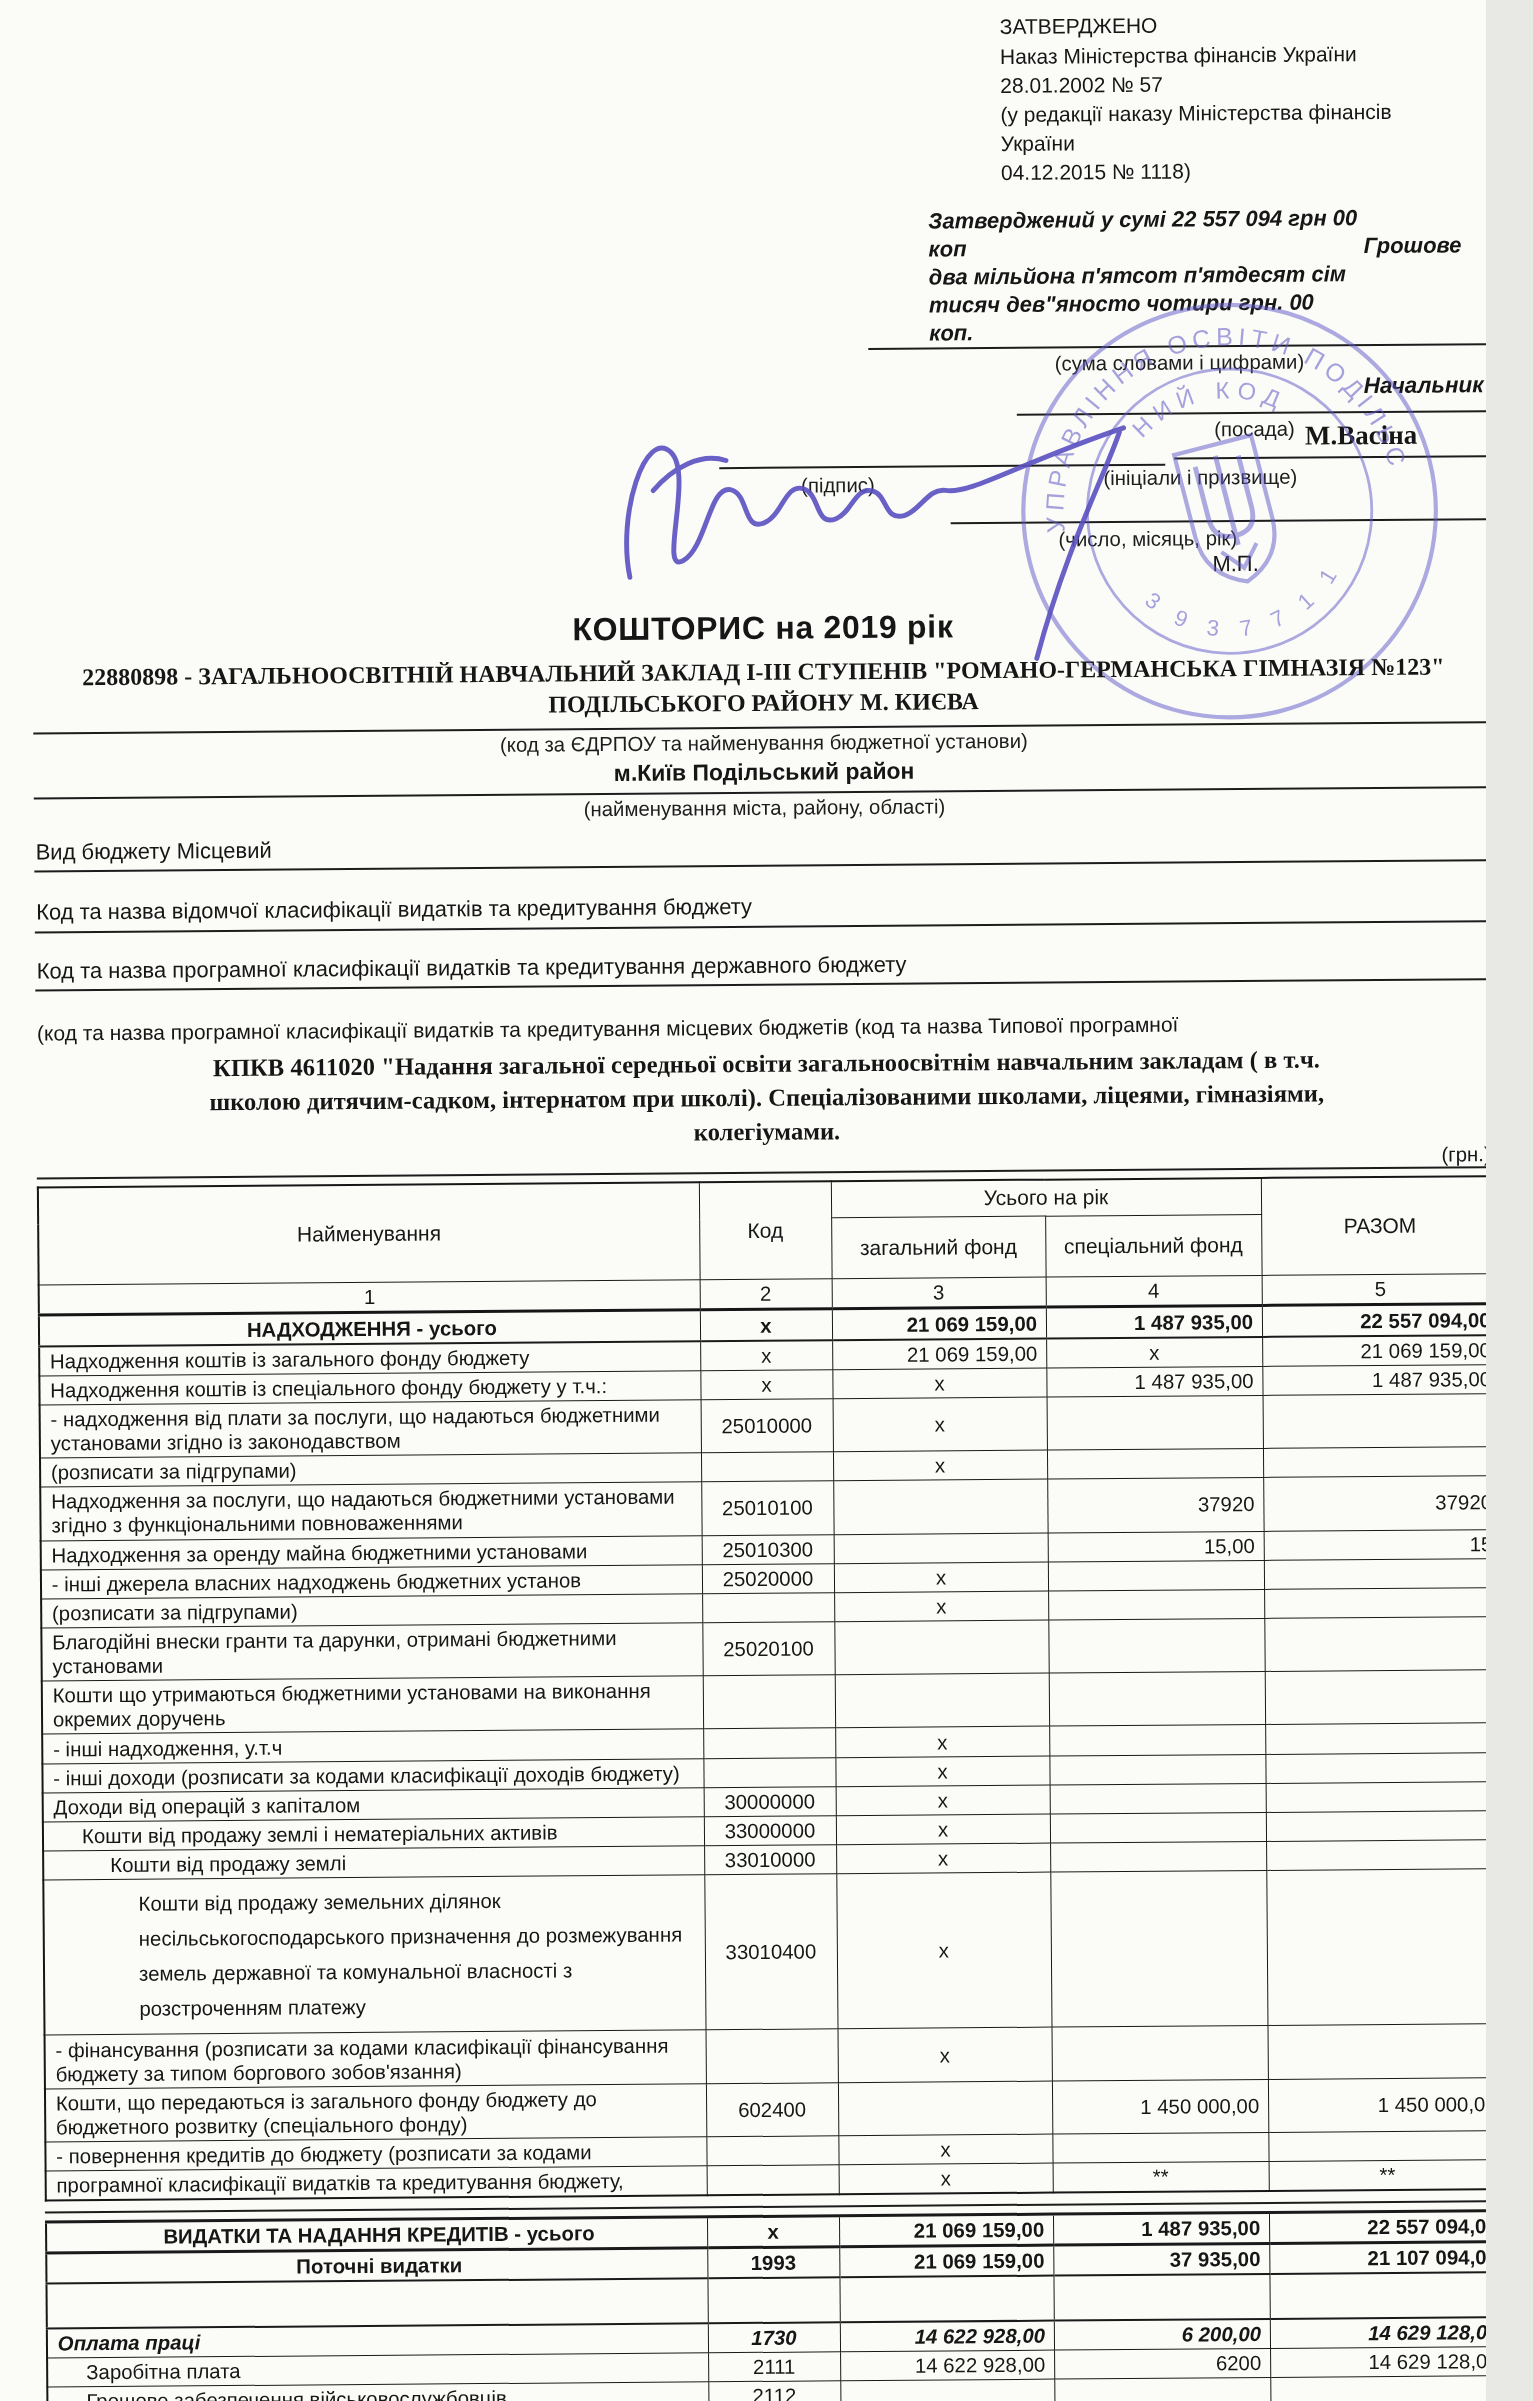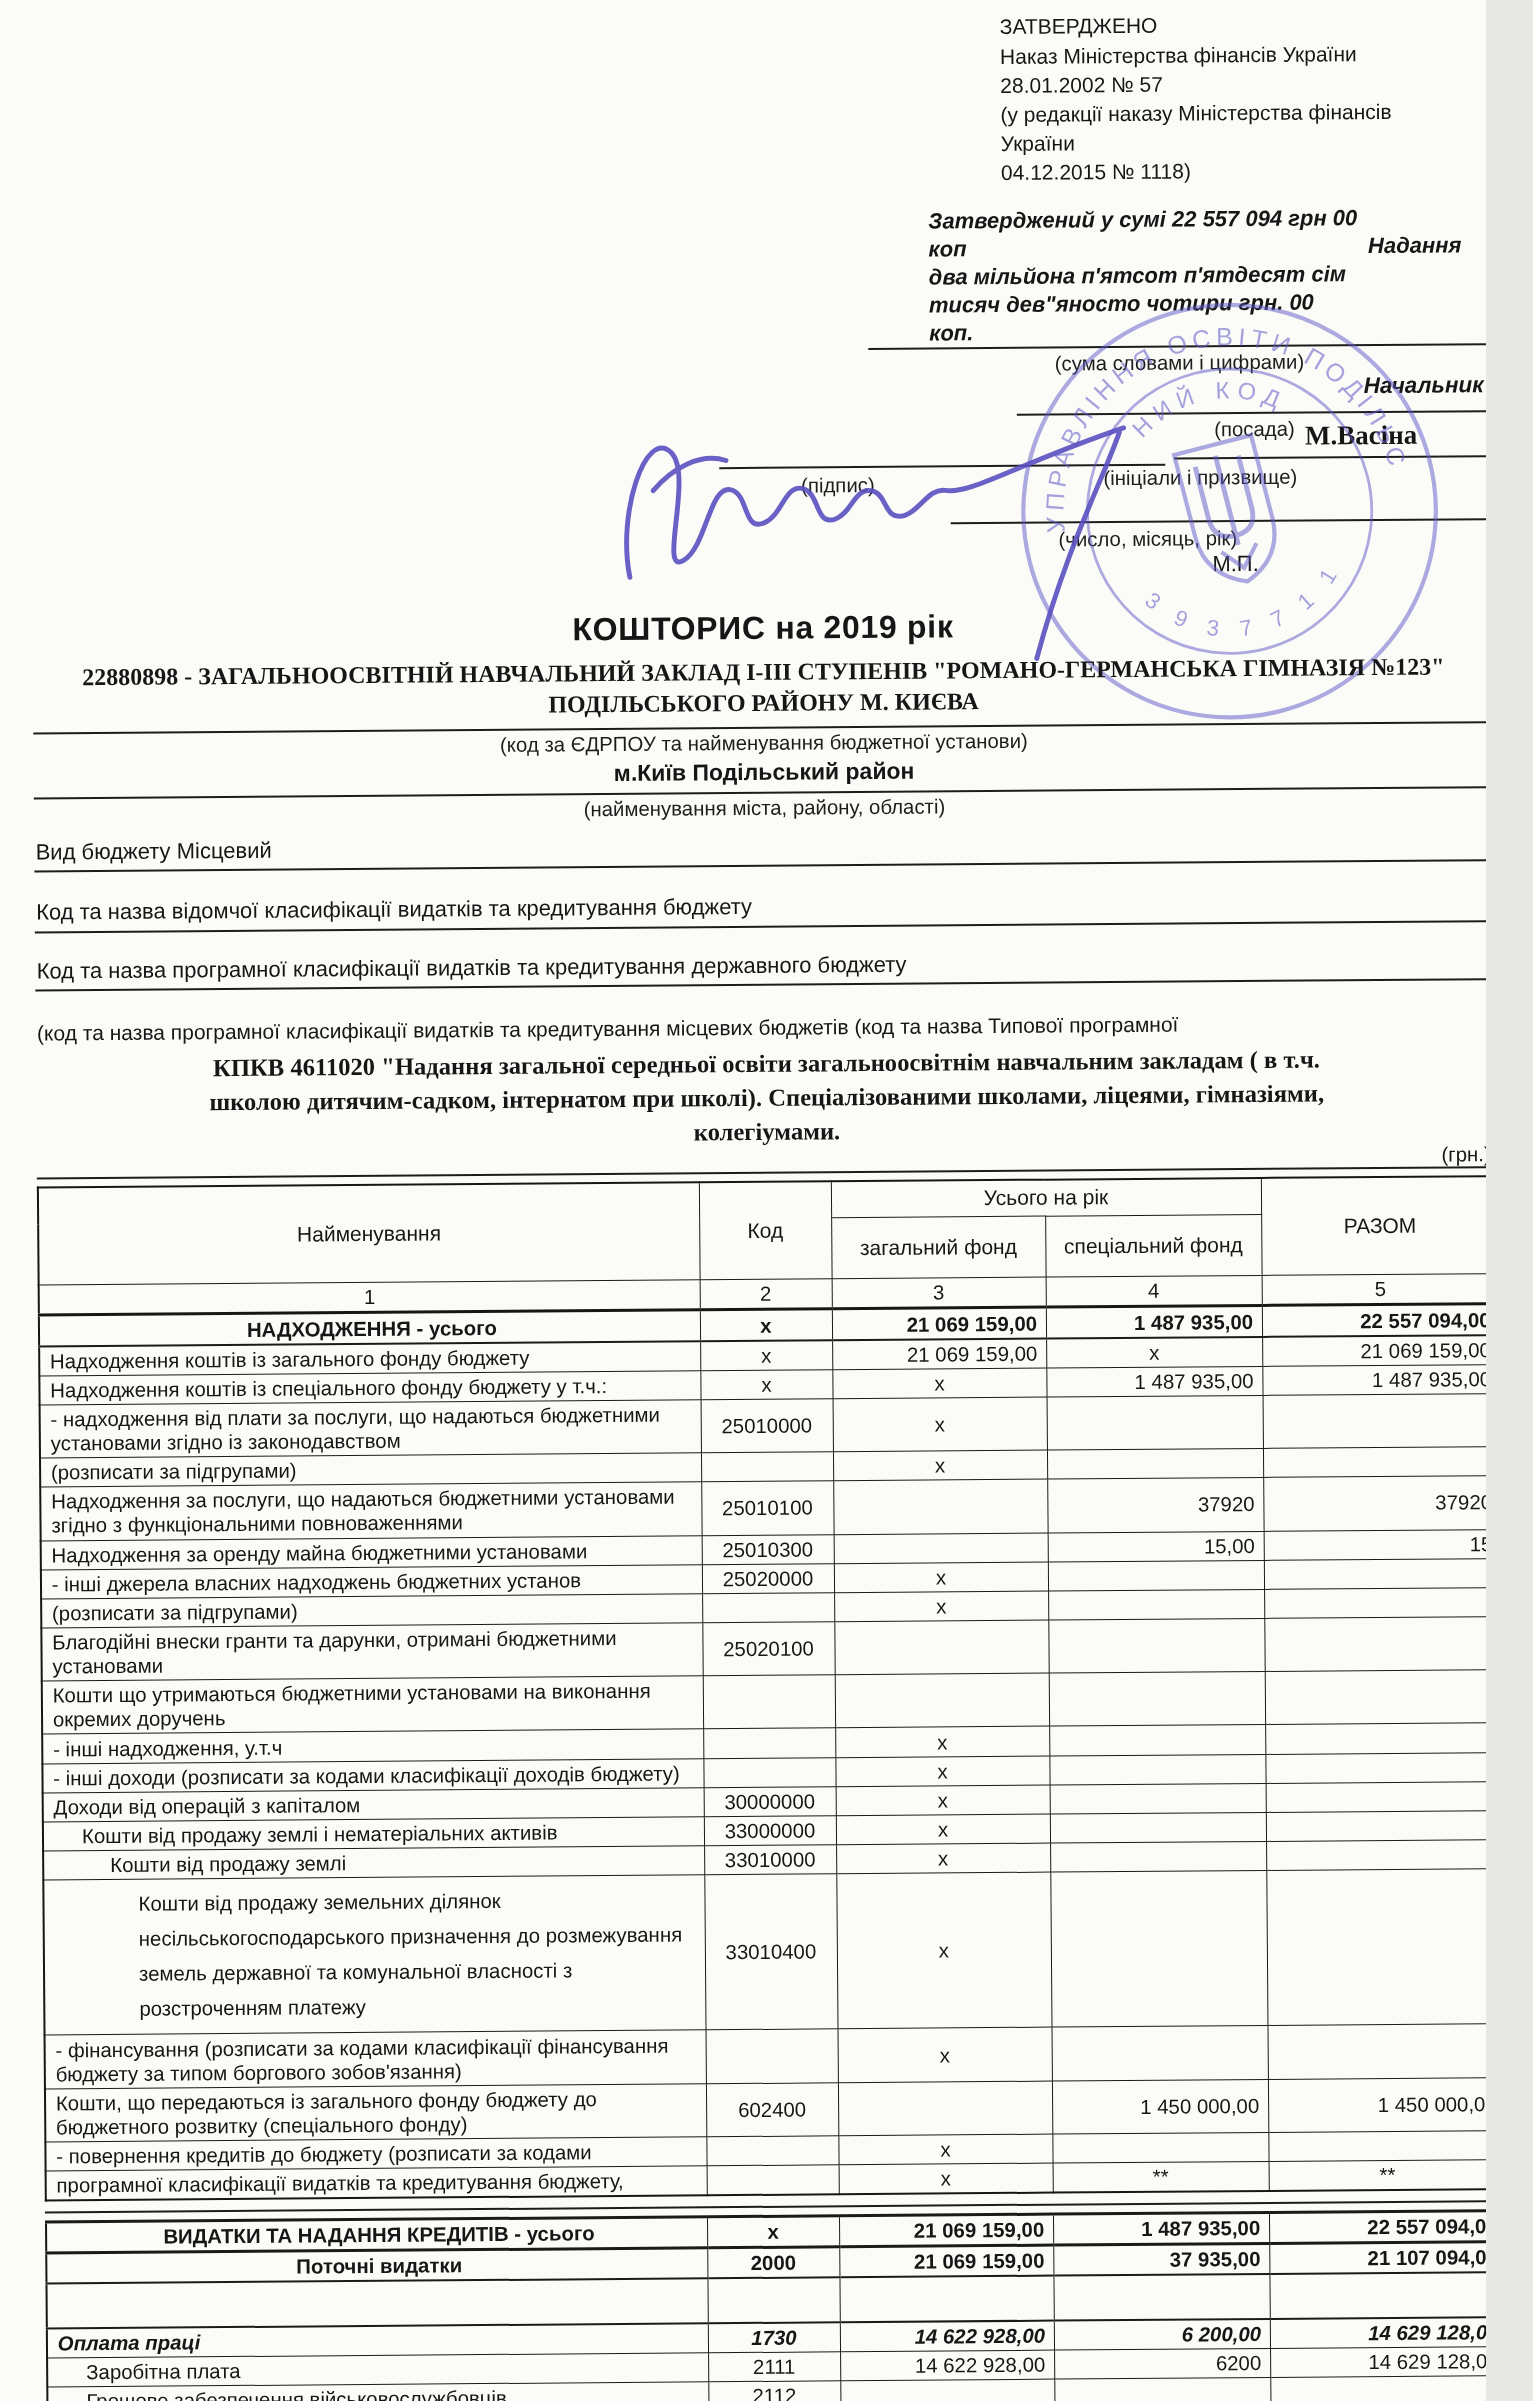--- a/index.html
+++ b/index.html
@@ -69,21 +69,21 @@
     <div>28.01.2002  № 57</div>
     <div>(у редакції наказу Міністерства фінансів</div>
     <div>України</div>
     <div>04.12.2015 № 1118)</div>
   </div>
 
   <div class="abs sumblk">
     <div>Затверджений у сумі 22 557 094 грн 00</div>
     <div class="l2">
       <span>коп</span>
-      <span>Надання</span>
+      <span>Грошове</span>
     </div>
     <div>два мільйона п'ятсот п'ятдесят сім</div>
     <div>тисяч дев"яносто чотири  грн. 00</div>
     <div>коп.</div>
   </div>
 
   <div class="abs rule" style="left:875px;top:349px;width:622px;"></div>
   <div class="abs cap ctrtx" style="left:875px;top:355px;width:622px;">(сума словами і цифрами)</div>
 
   <div class="abs nach">Начальник</div>
@@ -349,21 +349,21 @@
       <tbody id="expense-body">
             <tr class="grand">
               <td class="c-name">ВИДАТКИ ТА НАДАННЯ КРЕДИТІВ - усього</td>
               <td class="ctr">х</td>
               <td class="num">21 069 159,00</td>
               <td class="num">1 487 935,00</td>
               <td class="num">22 557 094,00</td>
             </tr>
             <tr class="grand">
               <td class="c-name">Поточні видатки</td>
-              <td class="ctr">2000</td>
+              <td class="ctr">1993</td>
               <td class="num">21 069 159,00</td>
               <td class="num">37 935,00</td>
               <td class="num">21 107 094,00</td>
             </tr>
             <tr class="spacer">
               <td class="c-name"></td>
               <td class="ctr"></td>
               <td class="num"></td>
               <td class="num"></td>
               <td class="num"></td>

